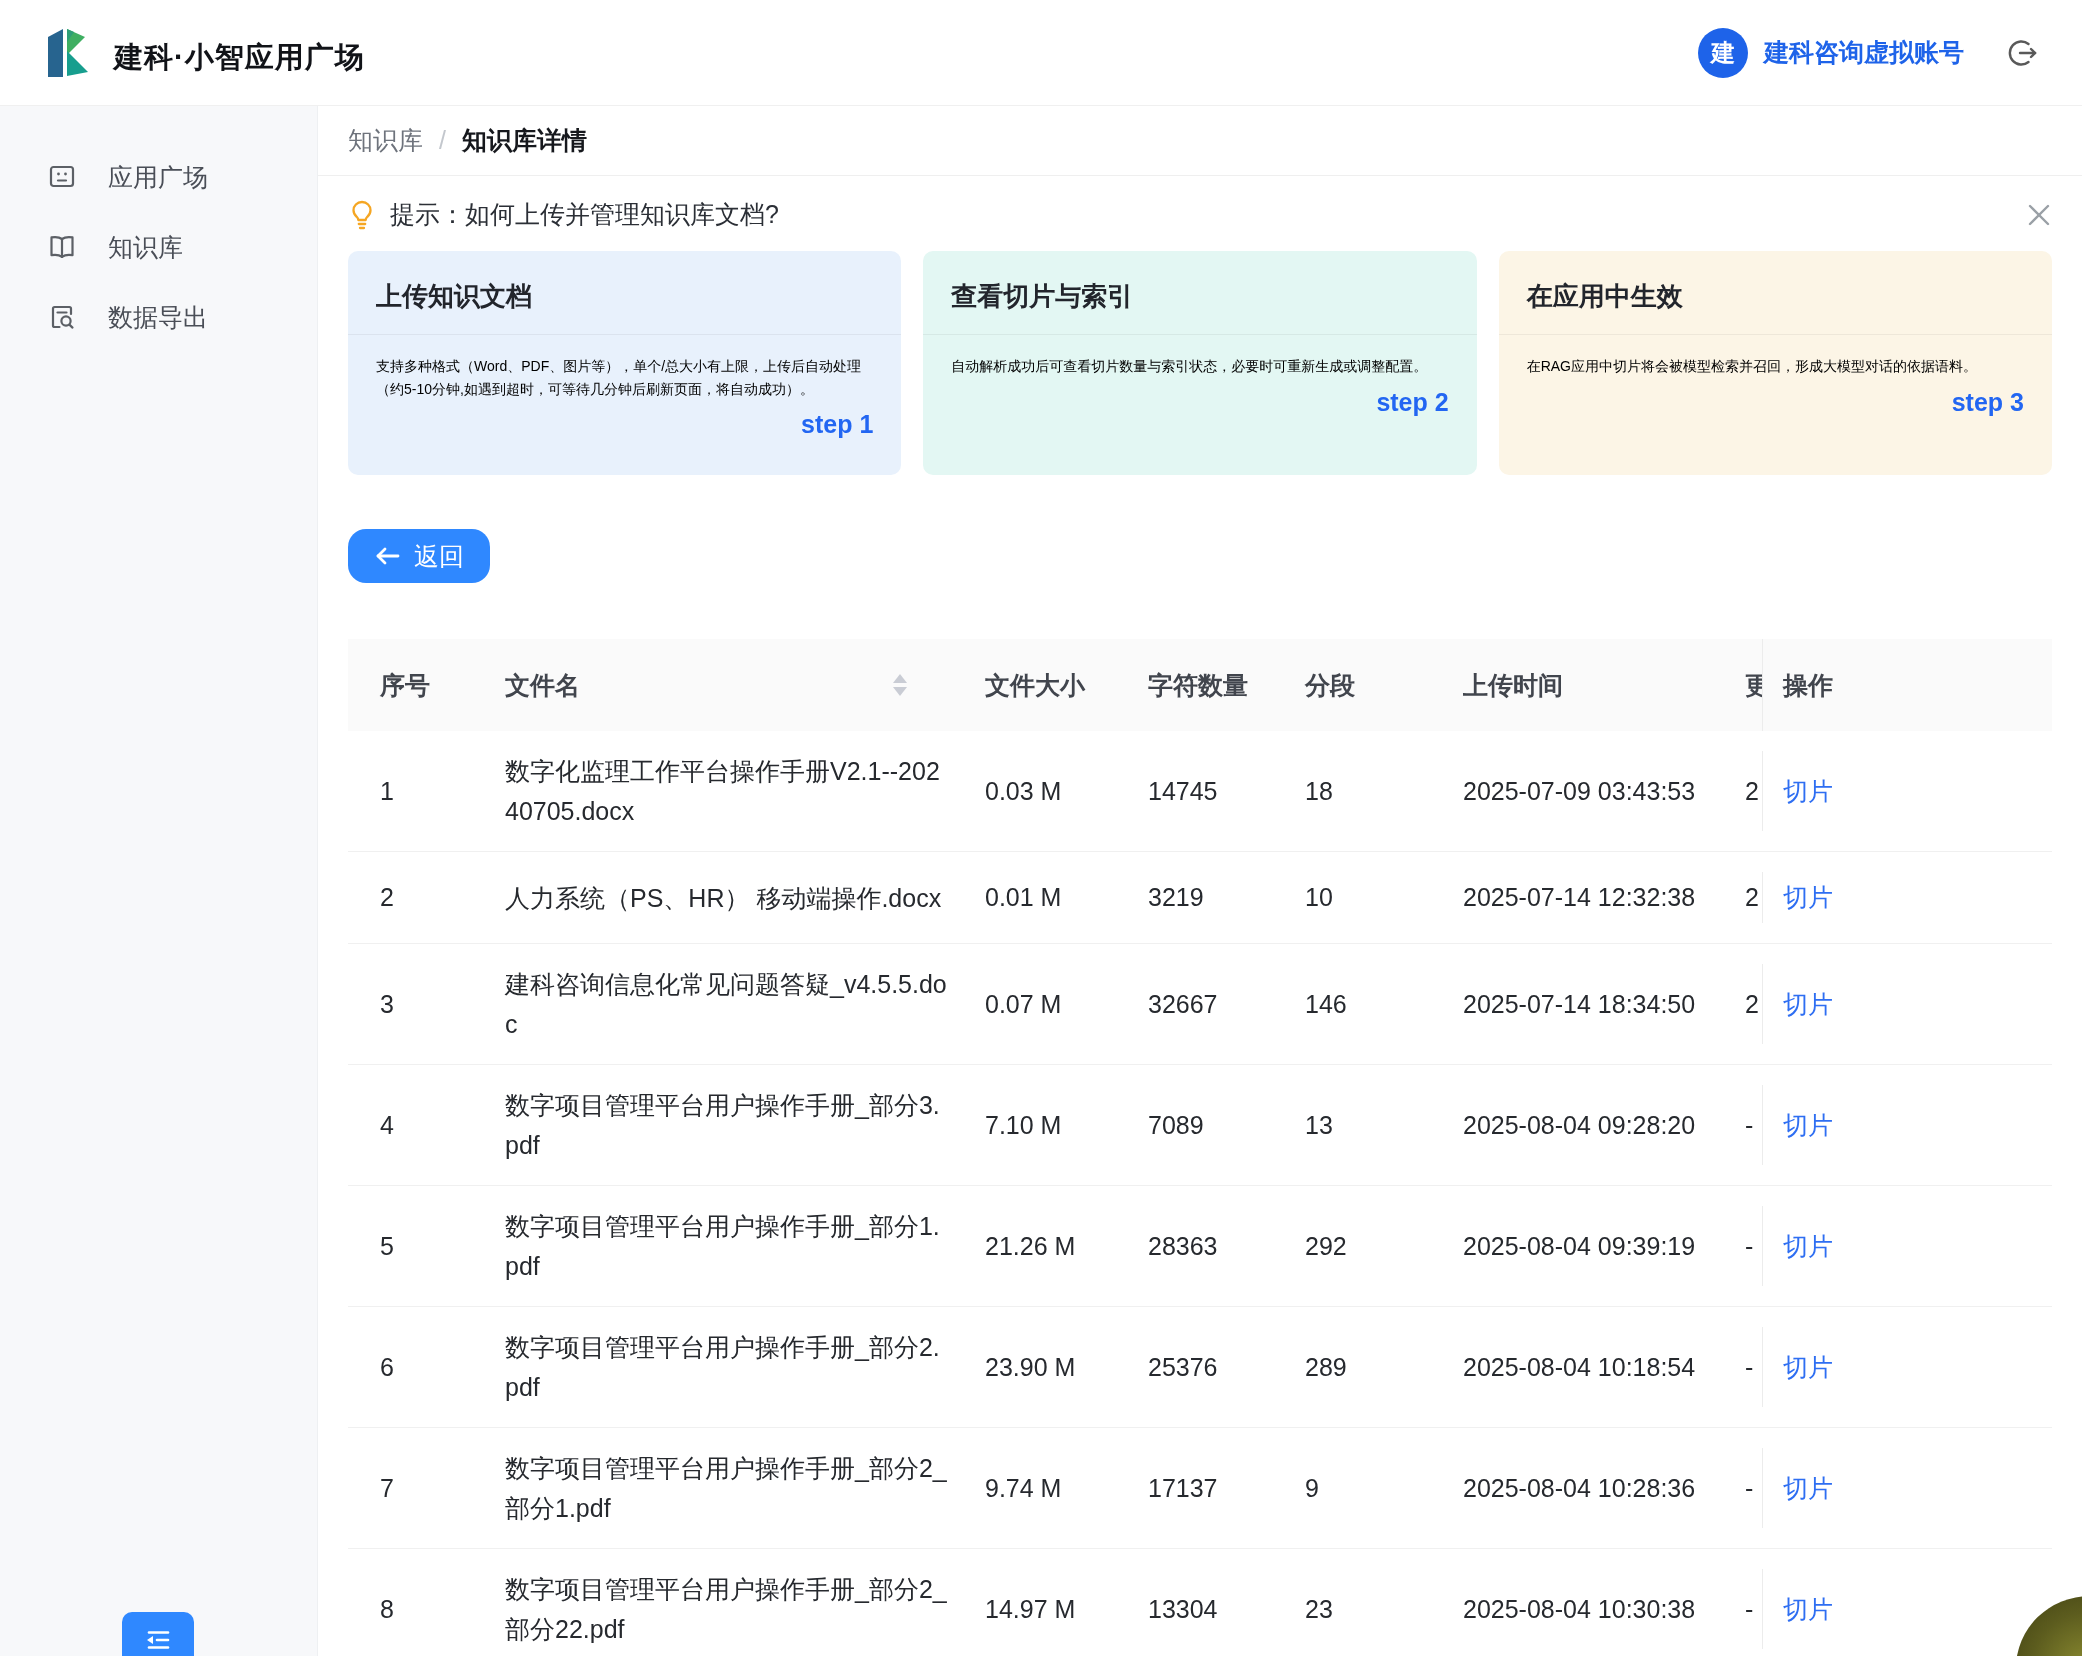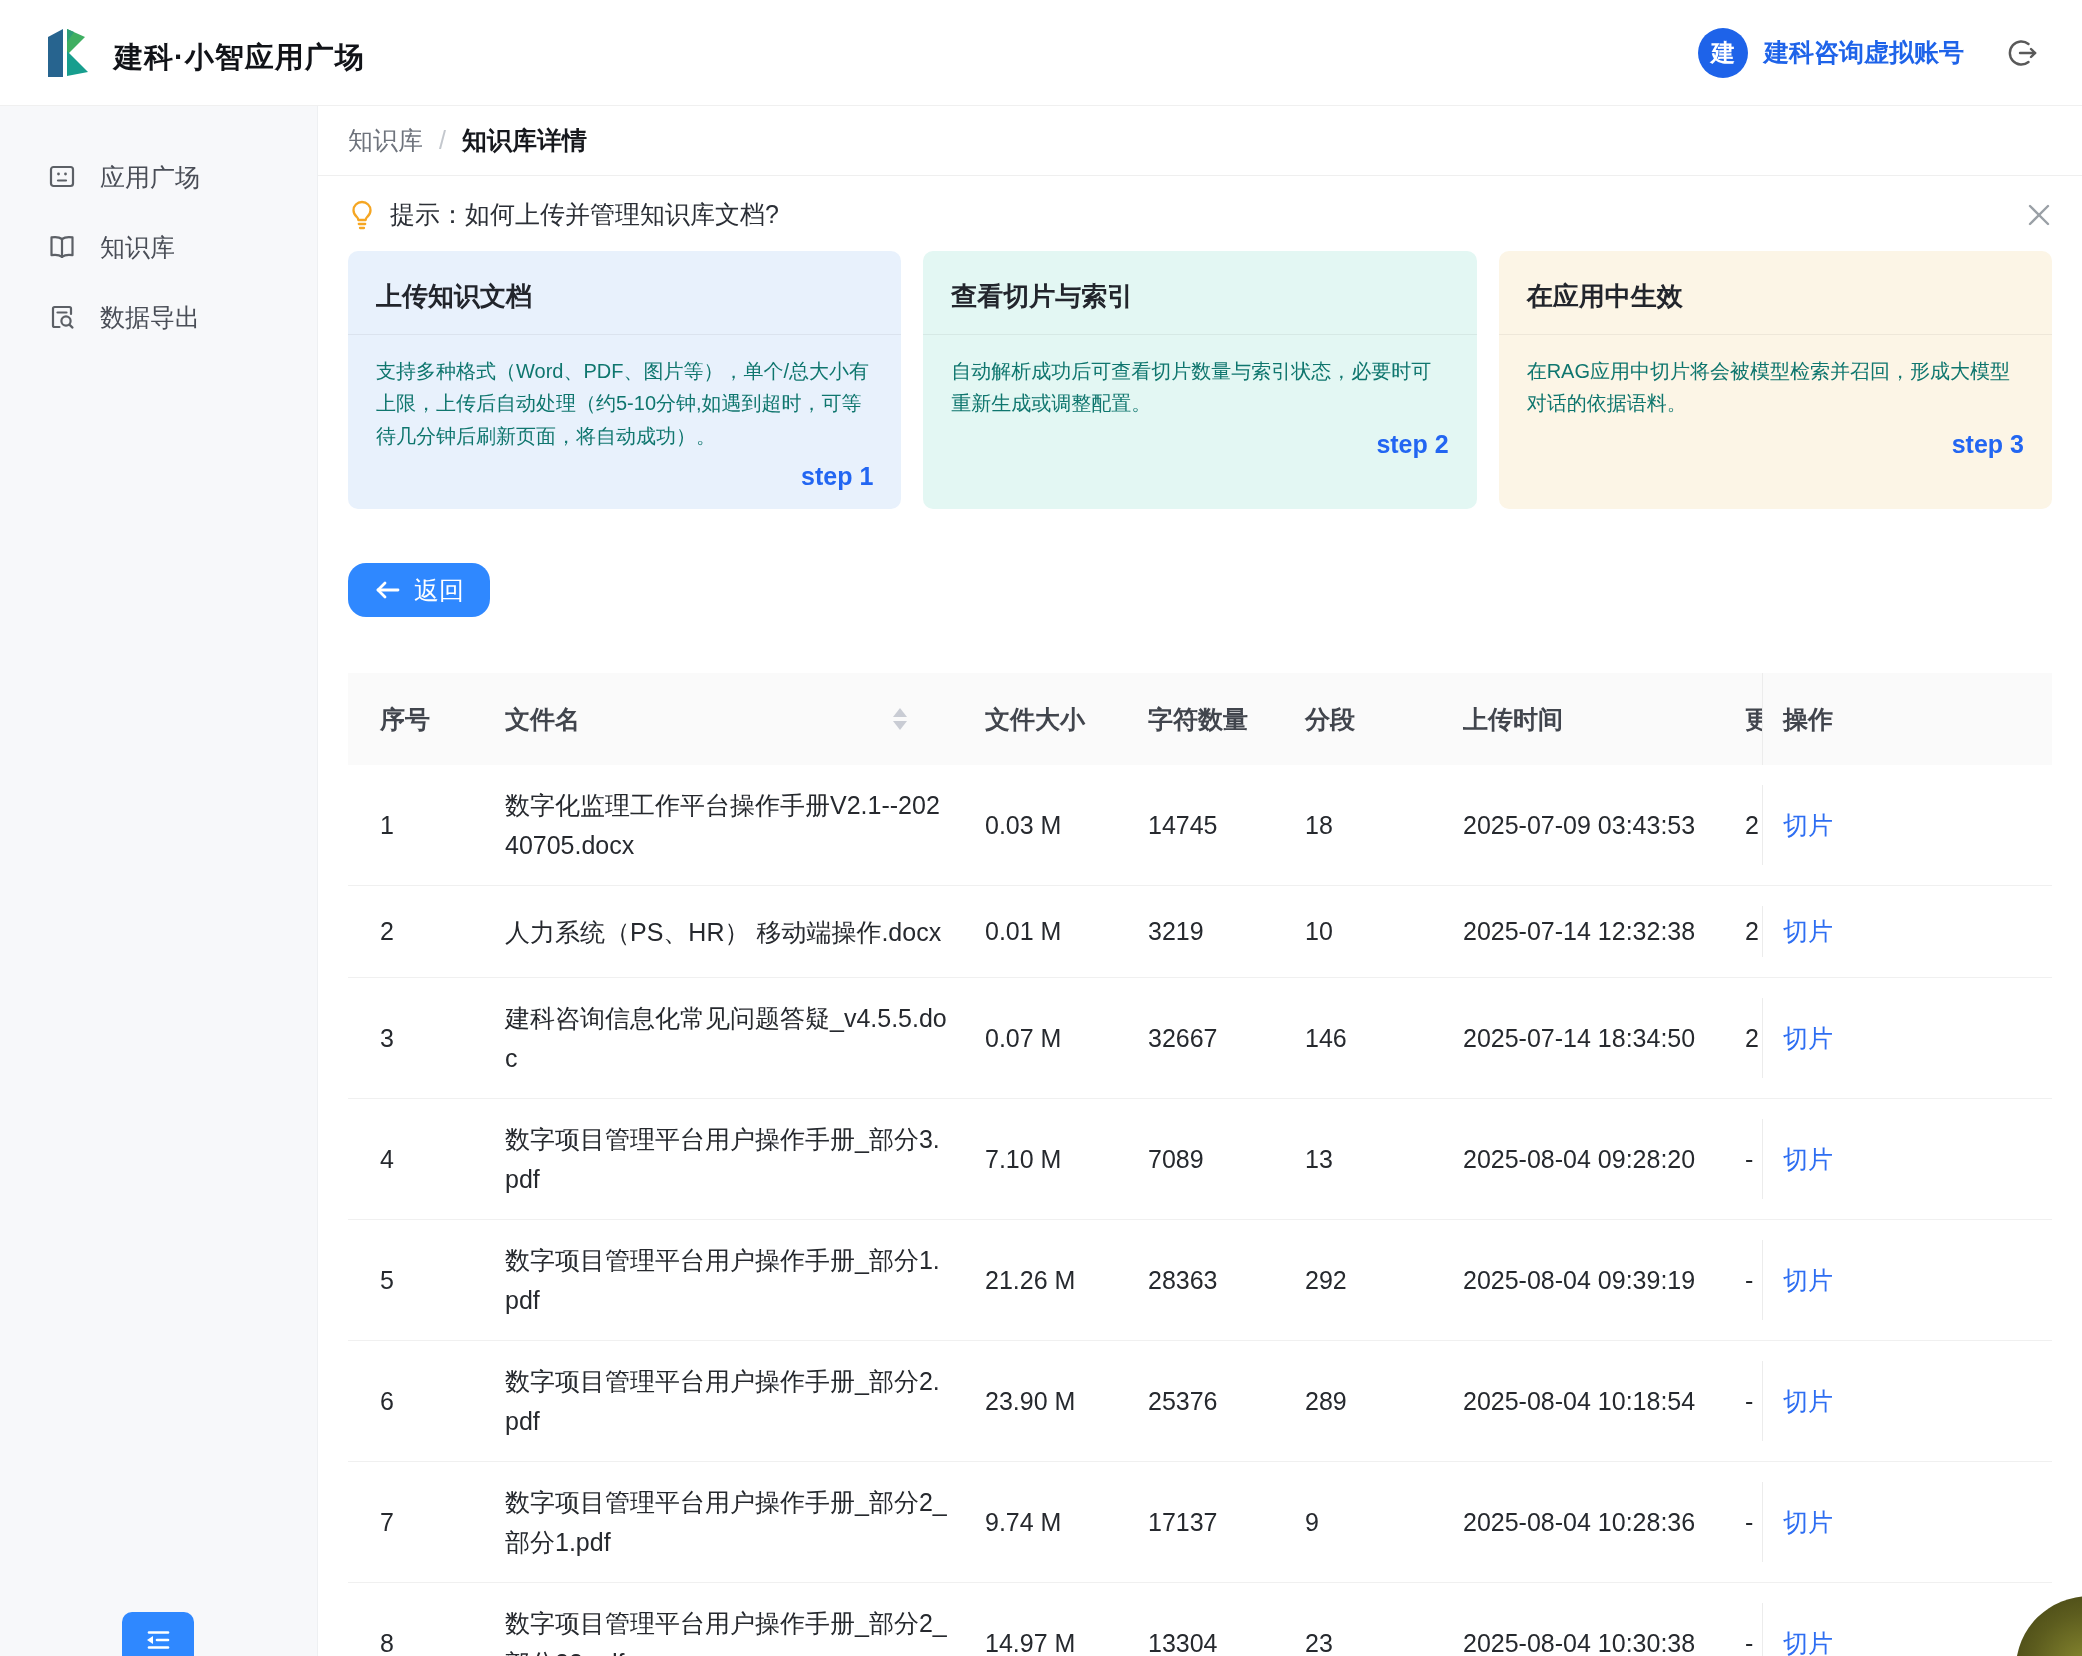--- a/index.html
+++ b/index.html
@@ -16,41 +16,41 @@
   .brand-title { font-size:29px; font-weight:700; color:#111318; letter-spacing:1px; }
   .user { display:flex; align-items:center; gap:16px; cursor:pointer; }
   .avatar { width:50px; height:50px; border-radius:50%; background:#1e63e9; color:#fff;
             font-size:24px; font-weight:700; display:flex; align-items:center; justify-content:center; }
   .uname { font-size:25px; font-weight:700; color:#1e63e9; }
   .logout { margin-left:26px; display:flex; }
   
   .bodywrap { display:flex; height:1550px; }
   aside { width:318px; background:#f7f8fa; border-right:1px solid #eef0f2; position:relative;
           padding-top:36px; flex:none; }
-  .side-item { height:70px; display:flex; align-items:center; gap:22px; padding-left:46px;
+  .side-item { height:70px; display:flex; align-items:center; gap:30px; padding-left:46px;
                font-size:25px; color:#4a4e57; cursor:pointer; }
   .collapse-btn { position:absolute; left:122px; bottom:-14px; width:72px; height:58px;
                   background:#2f88ff; border:none; border-radius:10px; display:flex;
                   align-items:flex-start; justify-content:center; padding-top:12px; cursor:pointer; }
   main { flex:1; min-width:0; }
   
   .crumbbar { height:70px; display:flex; align-items:center; padding:0 30px;
               border-bottom:1px solid #efefef; font-size:25px; }
   .crumb-parent { color:#6e737c; cursor:pointer; }
   .crumb-sep { color:#c3c7cd; margin:0 16px; }
   .crumb-cur { color:#16181d; font-weight:700; }
   
   .tips { padding:22px 30px 0; }
   .tip-row { display:flex; align-items:center; gap:14px; font-size:25px; color:#2b2f36; margin-bottom:20px; }
   .tip-close { margin-left:auto; display:flex; cursor:pointer; }
   .cards { display:flex; gap:22px; }
   .card { flex:1; border-radius:10px; min-height:224px; overflow:hidden; }
   .card-title { font-size:26px; font-weight:700; color:#22252c; padding:28px 28px 20px;
                 border-bottom:1px solid rgba(0,0,0,0.055); }
-  .card-body { padding:20px 28px 0; font-size:20px; color:#0f766e; line-height:1.62; }
+  .card-body { padding:20px 28px 0; font-size:14px; color:#000000; line-height:1.62; }
   .card-step { text-align:right; padding:10px 28px 18px; font-size:25px; font-weight:700; color:#2266f2; }
   
   .back-btn { margin:54px 0 0 30px; display:inline-flex; align-items:center; gap:14px;
               background:#2f88ff; color:#fff; font-size:25px; height:54px; padding:0 26px;
               border:none; border-radius:18px; cursor:pointer; }
   
   .tbl { margin:56px 30px 0; }
   .t-head { display:flex; align-items:center; background:#fafafa; min-height:92px;
             font-size:25px; font-weight:700; color:#41454d; }
   .t-row { display:flex; align-items:center; min-height:92px; padding:20px 0;

